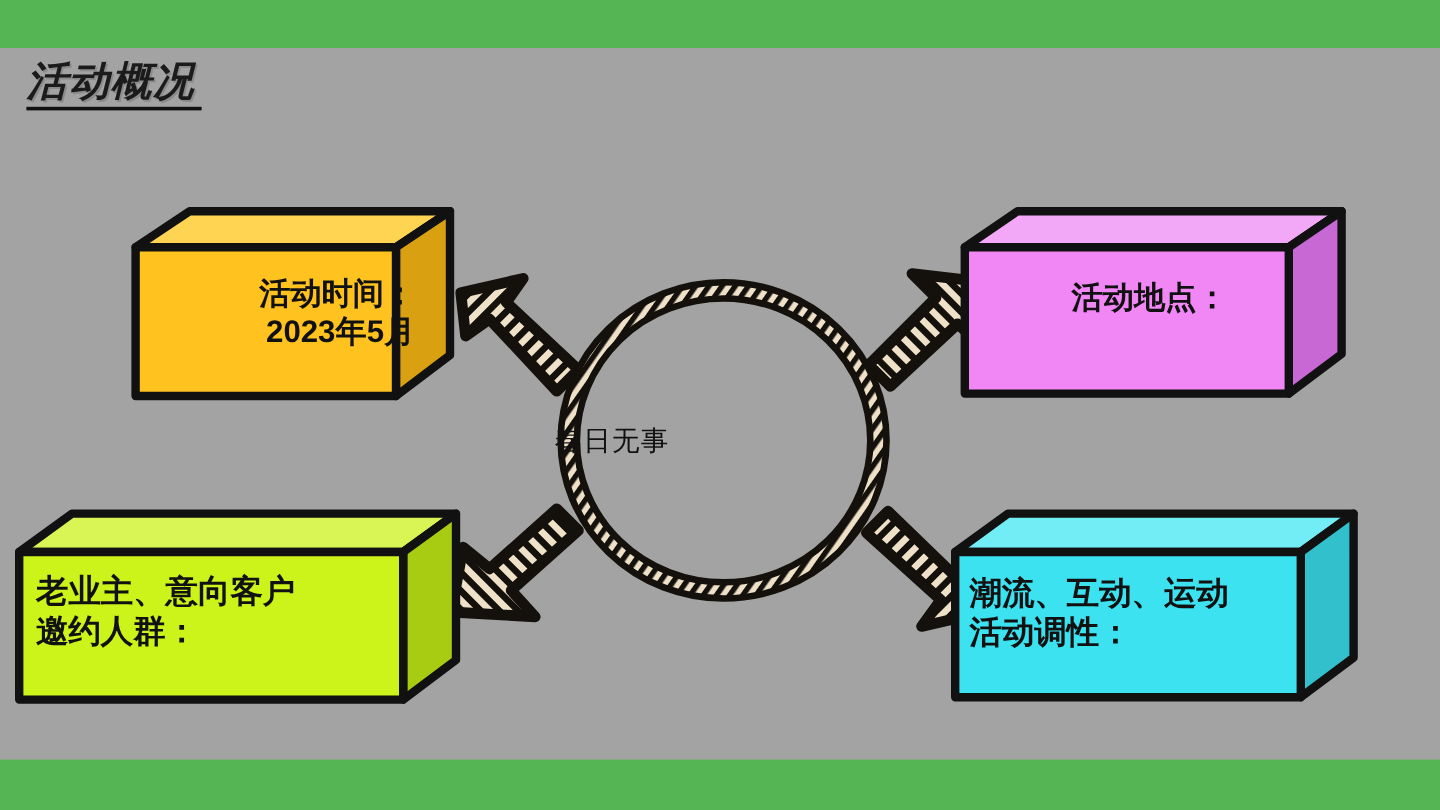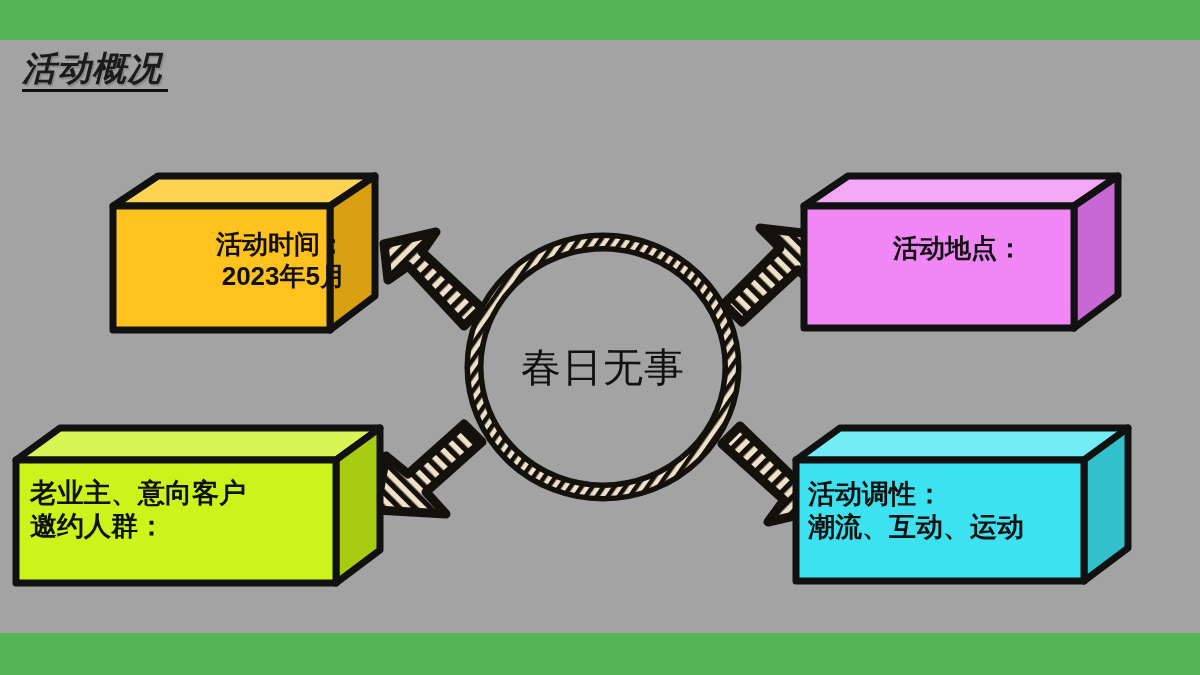--- a/index.html
+++ b/index.html
@@ -103,25 +103,25 @@
     top: 230px;
     width: 282px;
     height: 275px;
   }
   #centre svg { display: block; }
   .centre-text {
     position: absolute;
     left: 0; top: 0;
     width: 282px; height: 275px;
     display: flex;
-    flex-direction: column;
+    flex-direction: row;
     align-items: center;
-    justify-content: center;
+    justify-content: flex-start;
     color: #111111;
-    font-size: 40px;
+    font-size: 23px;
     line-height: 1.28;
     letter-spacing: 1px;
     white-space: nowrap;
     pointer-events: none;
   }
 
   
   .arrow { position: absolute; }
   .arrow svg { display: block; overflow: visible; }
   #arrow-tl { left: 378px; top: 222px; width: 112px; height: 112px; }
@@ -241,18 +241,18 @@
     </div>
   </div>
 
   <div class="box3d" id="box-tone">
     <svg width="350" height="175" viewBox="0 0 350 175">
       <polygon points="10,40 54,8 342,8 298,40" fill="#72ecf5" stroke="#111111" stroke-width="7" stroke-linejoin="round"></polygon>
       <polygon points="298,40 342,8 342,128 298,161" fill="#32c0cc" stroke="#111111" stroke-width="7" stroke-linejoin="round"></polygon>
       <rect x="10" y="40" width="288" height="121" fill="#3de2f0" stroke="#111111" stroke-width="7" stroke-linejoin="round"></rect>
     </svg>
     <div class="box-text">
+      <span class="ln">潮流、互动、运动</span>
       <span class="ln">活动调性：</span>
-      <span class="ln">潮流、互动、运动</span>
     </div>
   </div>
 
 </div>
 
 </body></html>

